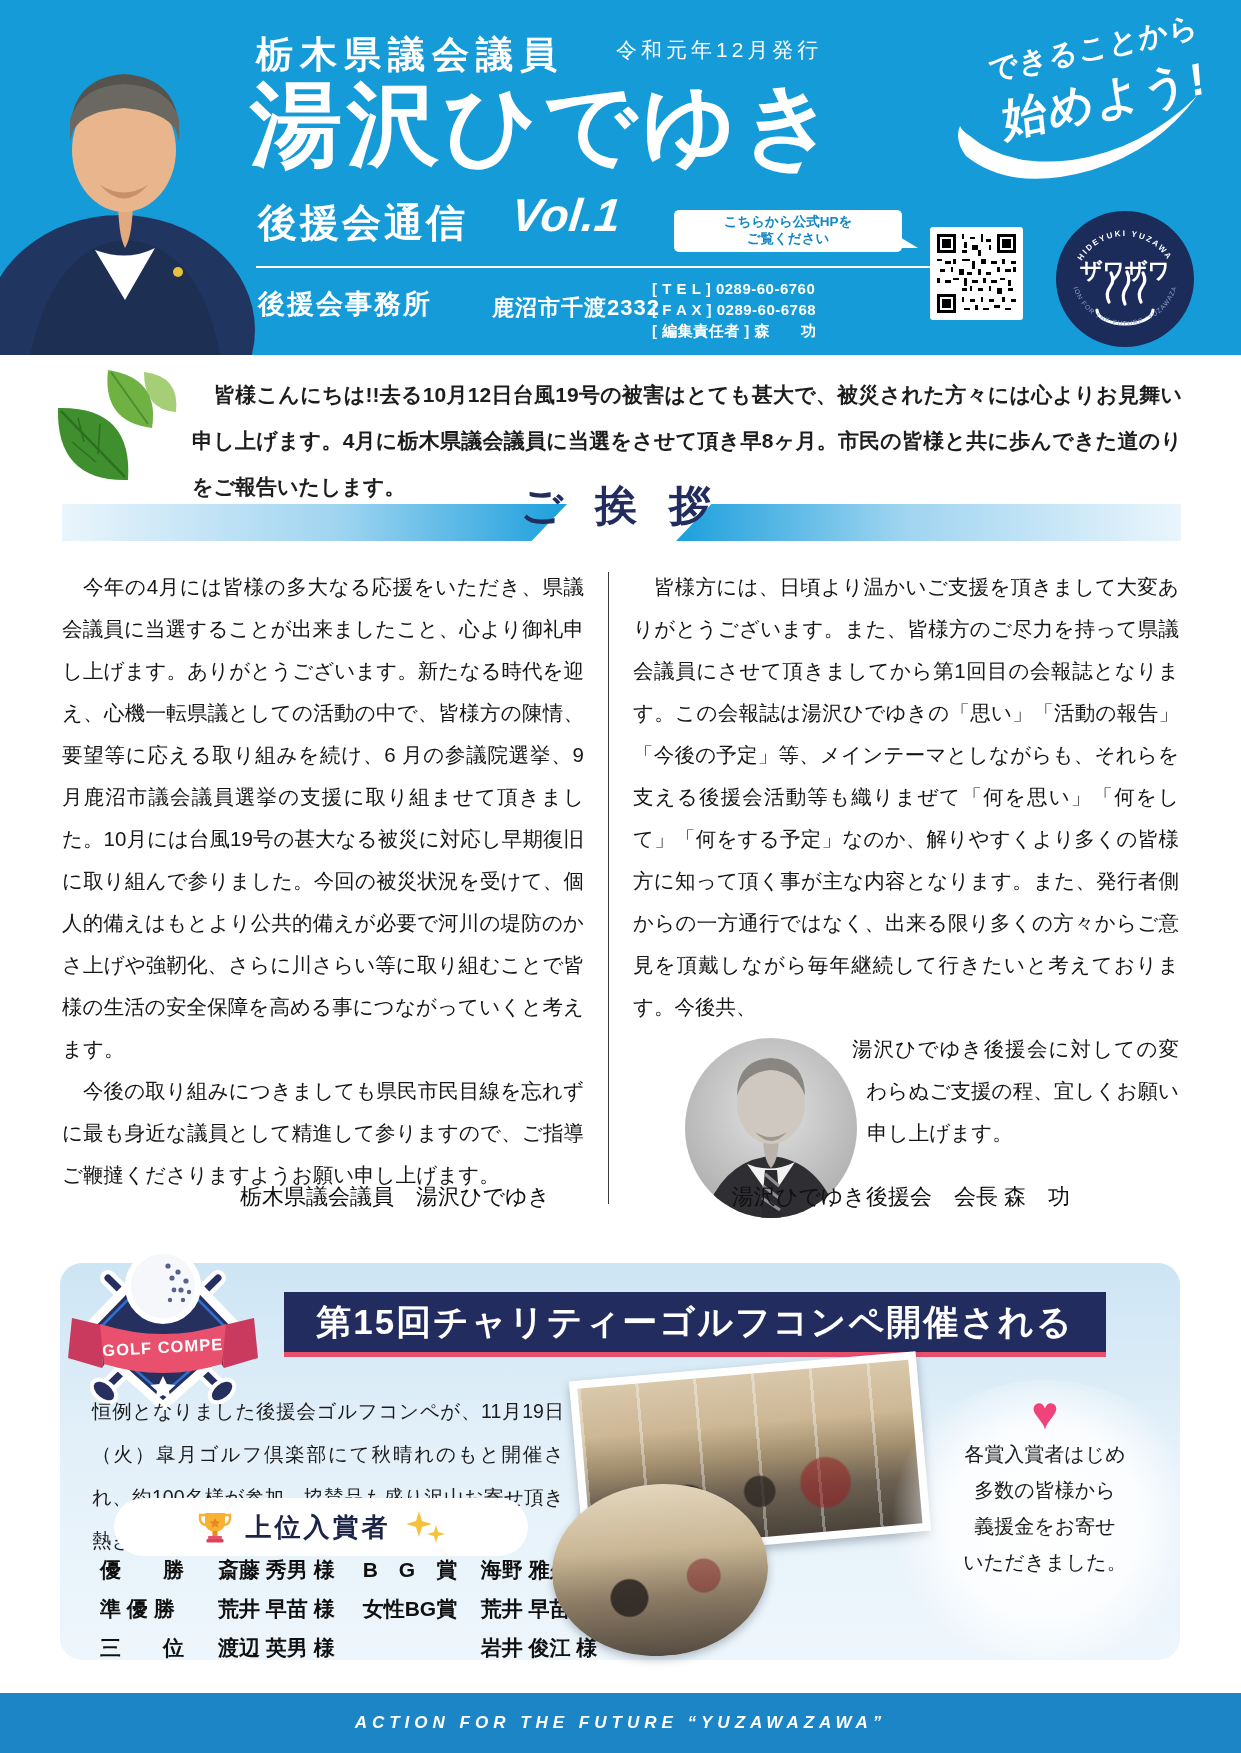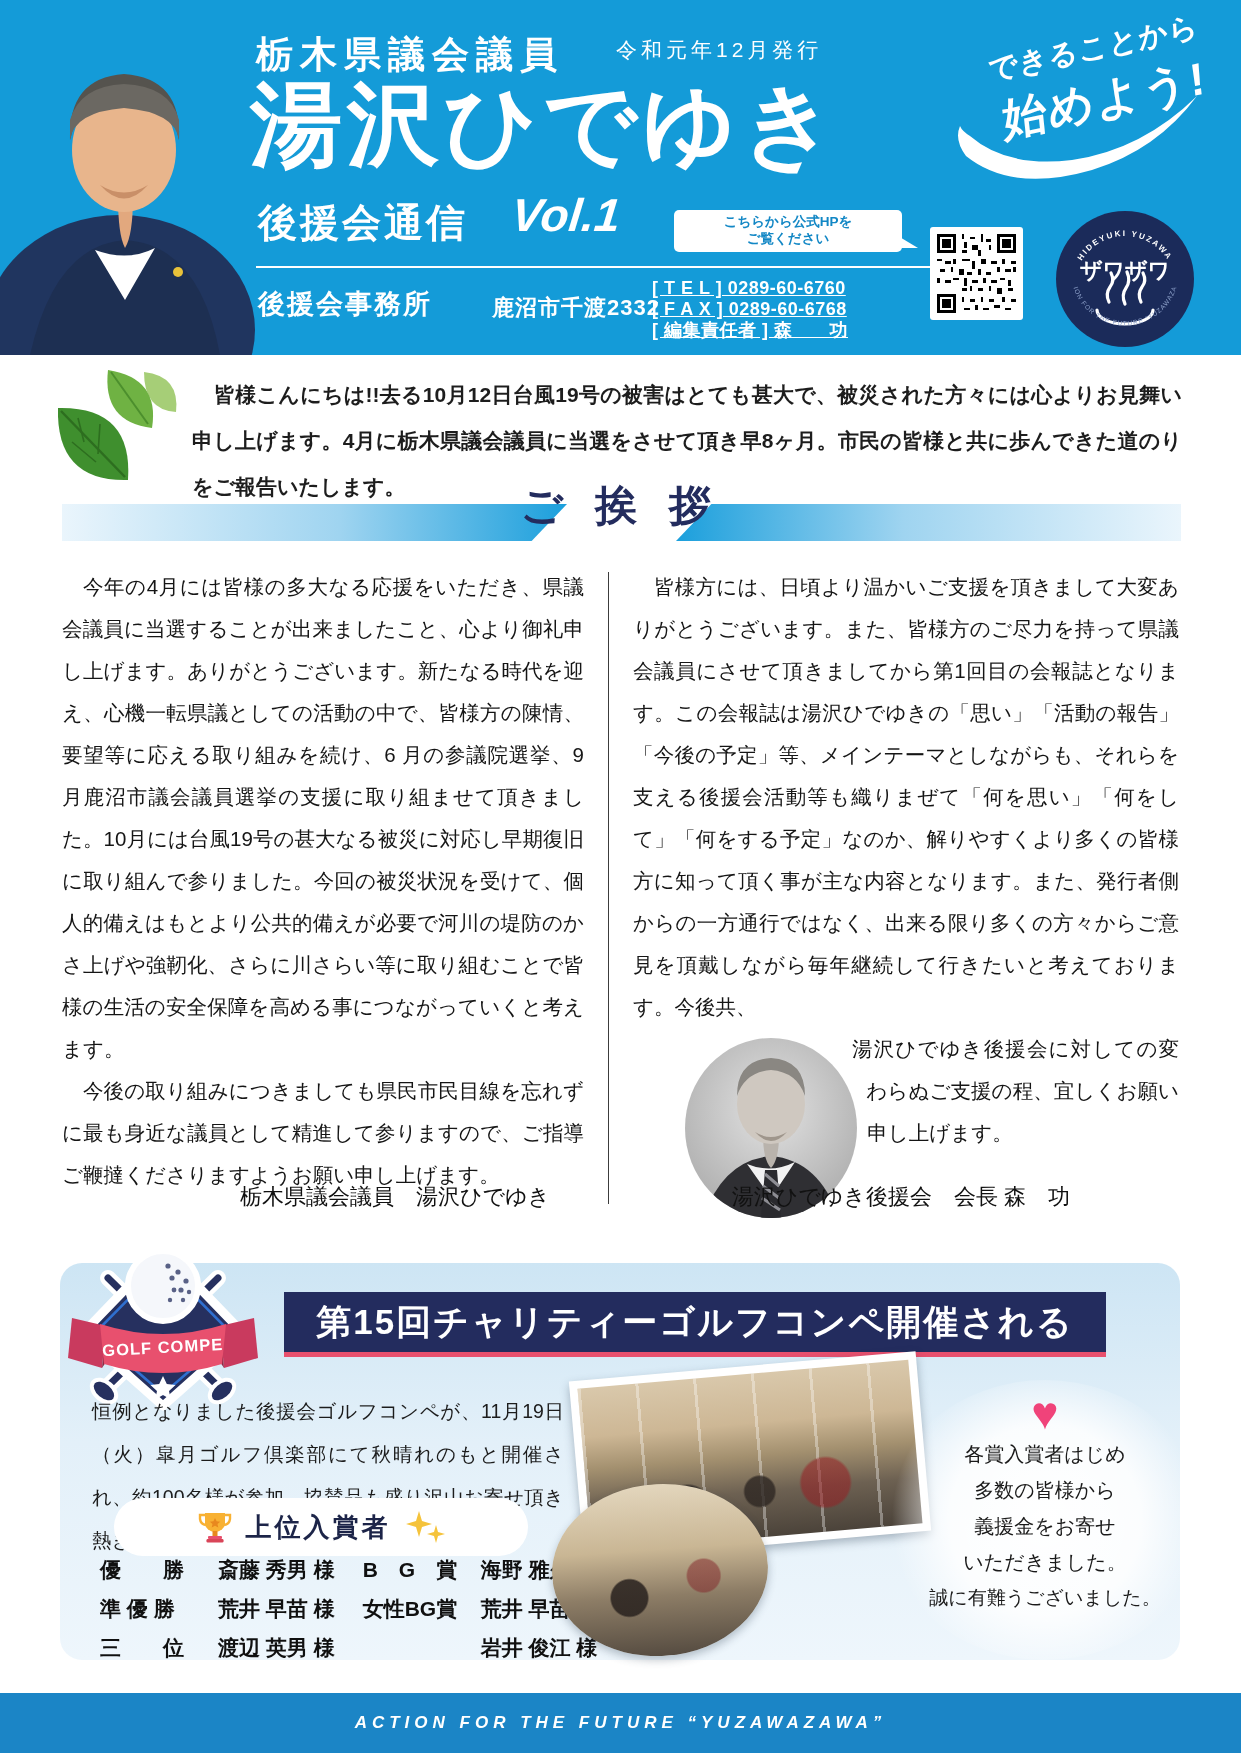--- a/index.html
+++ b/index.html
@@ -14,21 +14,21 @@
   .newsletter{position:absolute;left:258px;top:196px;font-size:39px;font-weight:bold;color:#fff;letter-spacing:3px;}
   .volume{position:absolute;left:512px;top:188px;font-size:46px;font-weight:bold;font-style:italic;color:#fff;transform:skewX(-6deg);}
   .hp-bubble{position:absolute;left:657px;top:210px;width:228px;height:42px;background:#fff;border-radius:5px;
              display:flex;flex-direction:column;align-items:center;justify-content:center;line-height:1.25;margin-left:17px;}
   .hp-bubble span{font-size:13.5px;font-weight:bold;color:#1287c5;}
   .hp-bubble:after{content:"";position:absolute;right:-16px;bottom:4px;border-style:solid;border-width:12px 0 0 20px;
                    border-color:transparent transparent transparent #fff;}
   .hr-line{position:absolute;left:256px;top:266px;width:738px;height:2px;background:#fff;}
   .office-label{position:absolute;left:258px;top:286px;font-size:27px;font-weight:bold;color:#fff;letter-spacing:2px;}
   .office-address{position:absolute;left:492px;top:293px;font-size:22px;font-weight:bold;color:#fff;letter-spacing:1px;}
-  .contact{position:absolute;left:652px;top:278px;font-size:18px;font-weight:bold;color:#fff;line-height:21px;letter-spacing:.5px;text-decoration:underline;}
+  .contact{position:absolute;left:652px;top:278px;font-size:15px;font-weight:bold;color:#fff;line-height:21px;letter-spacing:.5px;}
   .qr{position:absolute;left:930px;top:227px;width:93px;height:93px;background:#fff;border-radius:3px;padding:7px;box-sizing:border-box;}
   .slogan{position:absolute;left:985px;top:28px;width:230px;transform:rotate(-12deg);color:#fff;text-align:center;}
   .slogan .s1{font-size:29px;font-weight:bold;letter-spacing:1px;transform:skewX(-6deg);}
   .slogan .s2{font-size:45px;font-weight:bold;letter-spacing:2px;margin-top:2px;transform:skewX(-6deg);}
   .swoosh{position:absolute;left:952px;top:88px;width:250px;height:95px;}
   .logo-circle{position:absolute;left:1055px;top:210px;width:140px;height:138px;}
   
   .leaves{position:absolute;left:48px;top:358px;width:135px;height:140px;}
   .intro-text{position:absolute;left:192px;top:372px;width:990px;font-size:21px;font-weight:600;line-height:46px;
               color:#1d1d1d;text-align:justify;text-indent:22px;}
@@ -381,20 +381,19 @@
     <div class="img"></div>
   </div>
   <div class="photo-oval"></div>
 
   <div class="donate">
     <div class="heart">♥</div>
     <div class="dl">各賞入賞者はじめ</div>
     <div class="dl">多数の皆様から</div>
     <div class="dl">義援金をお寄せ</div>
     <div class="dl">いただきました。</div>
-    <div class="dl last">誠に有難うございました。</div>
   </div>
 
   <div class="footer">
     <span>ACTION FOR THE FUTURE “YUZAWAZAWA”</span>
   </div>
 
 </div>
 
 </body></html>

